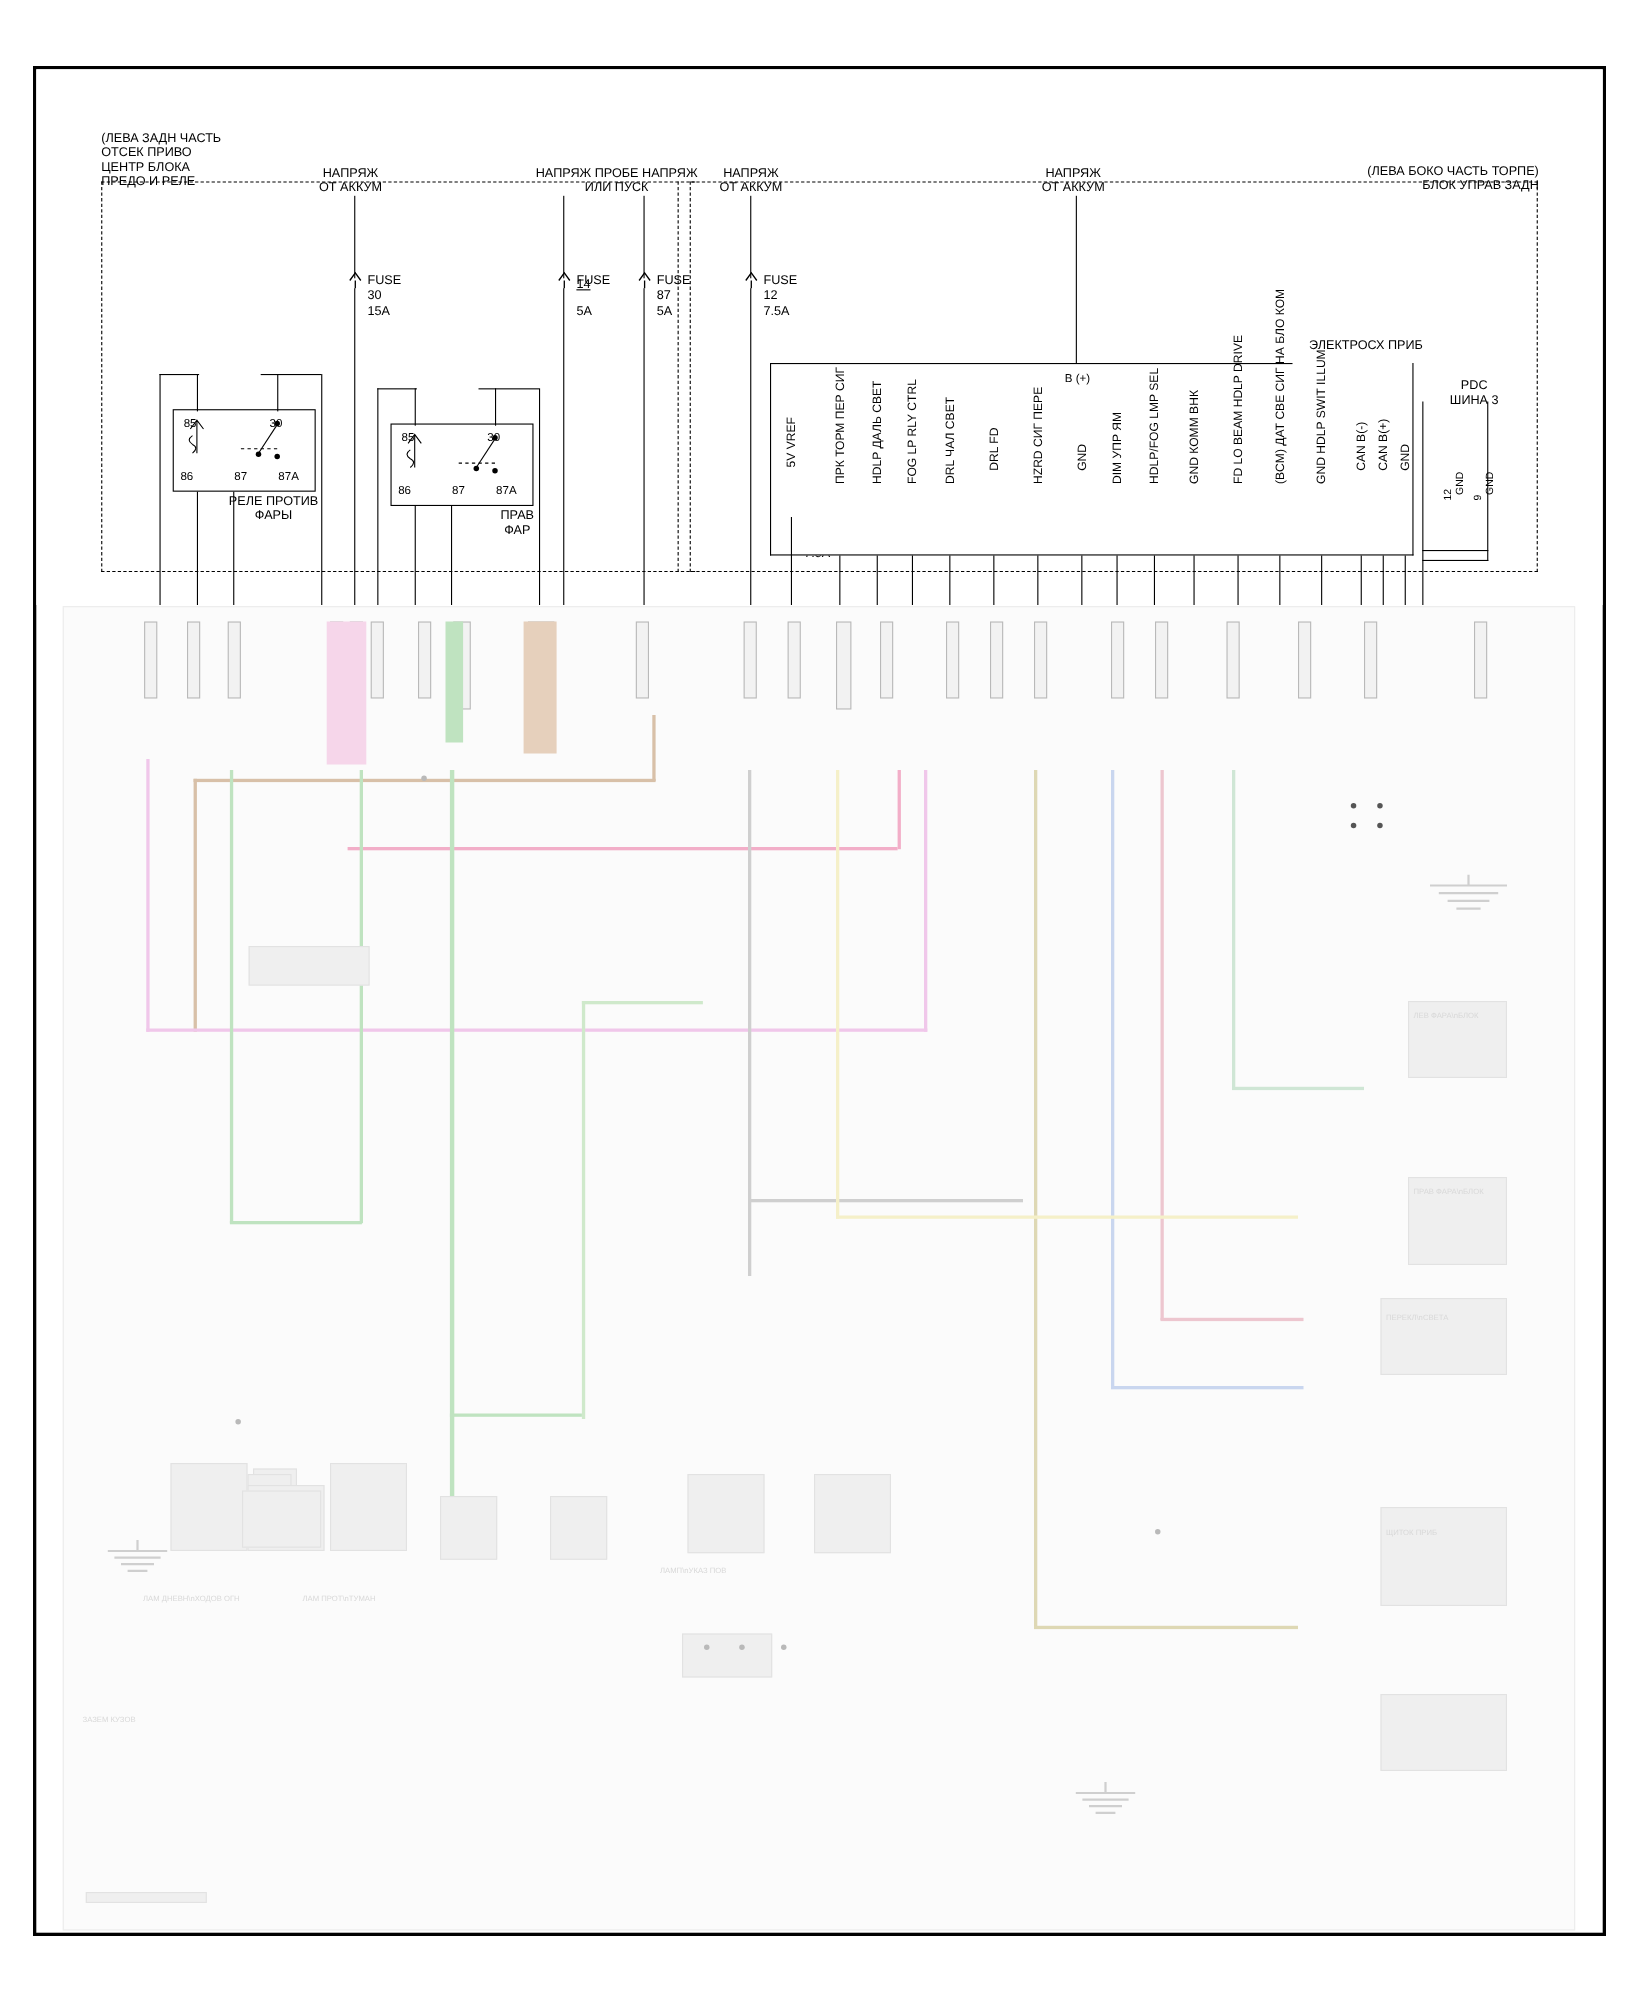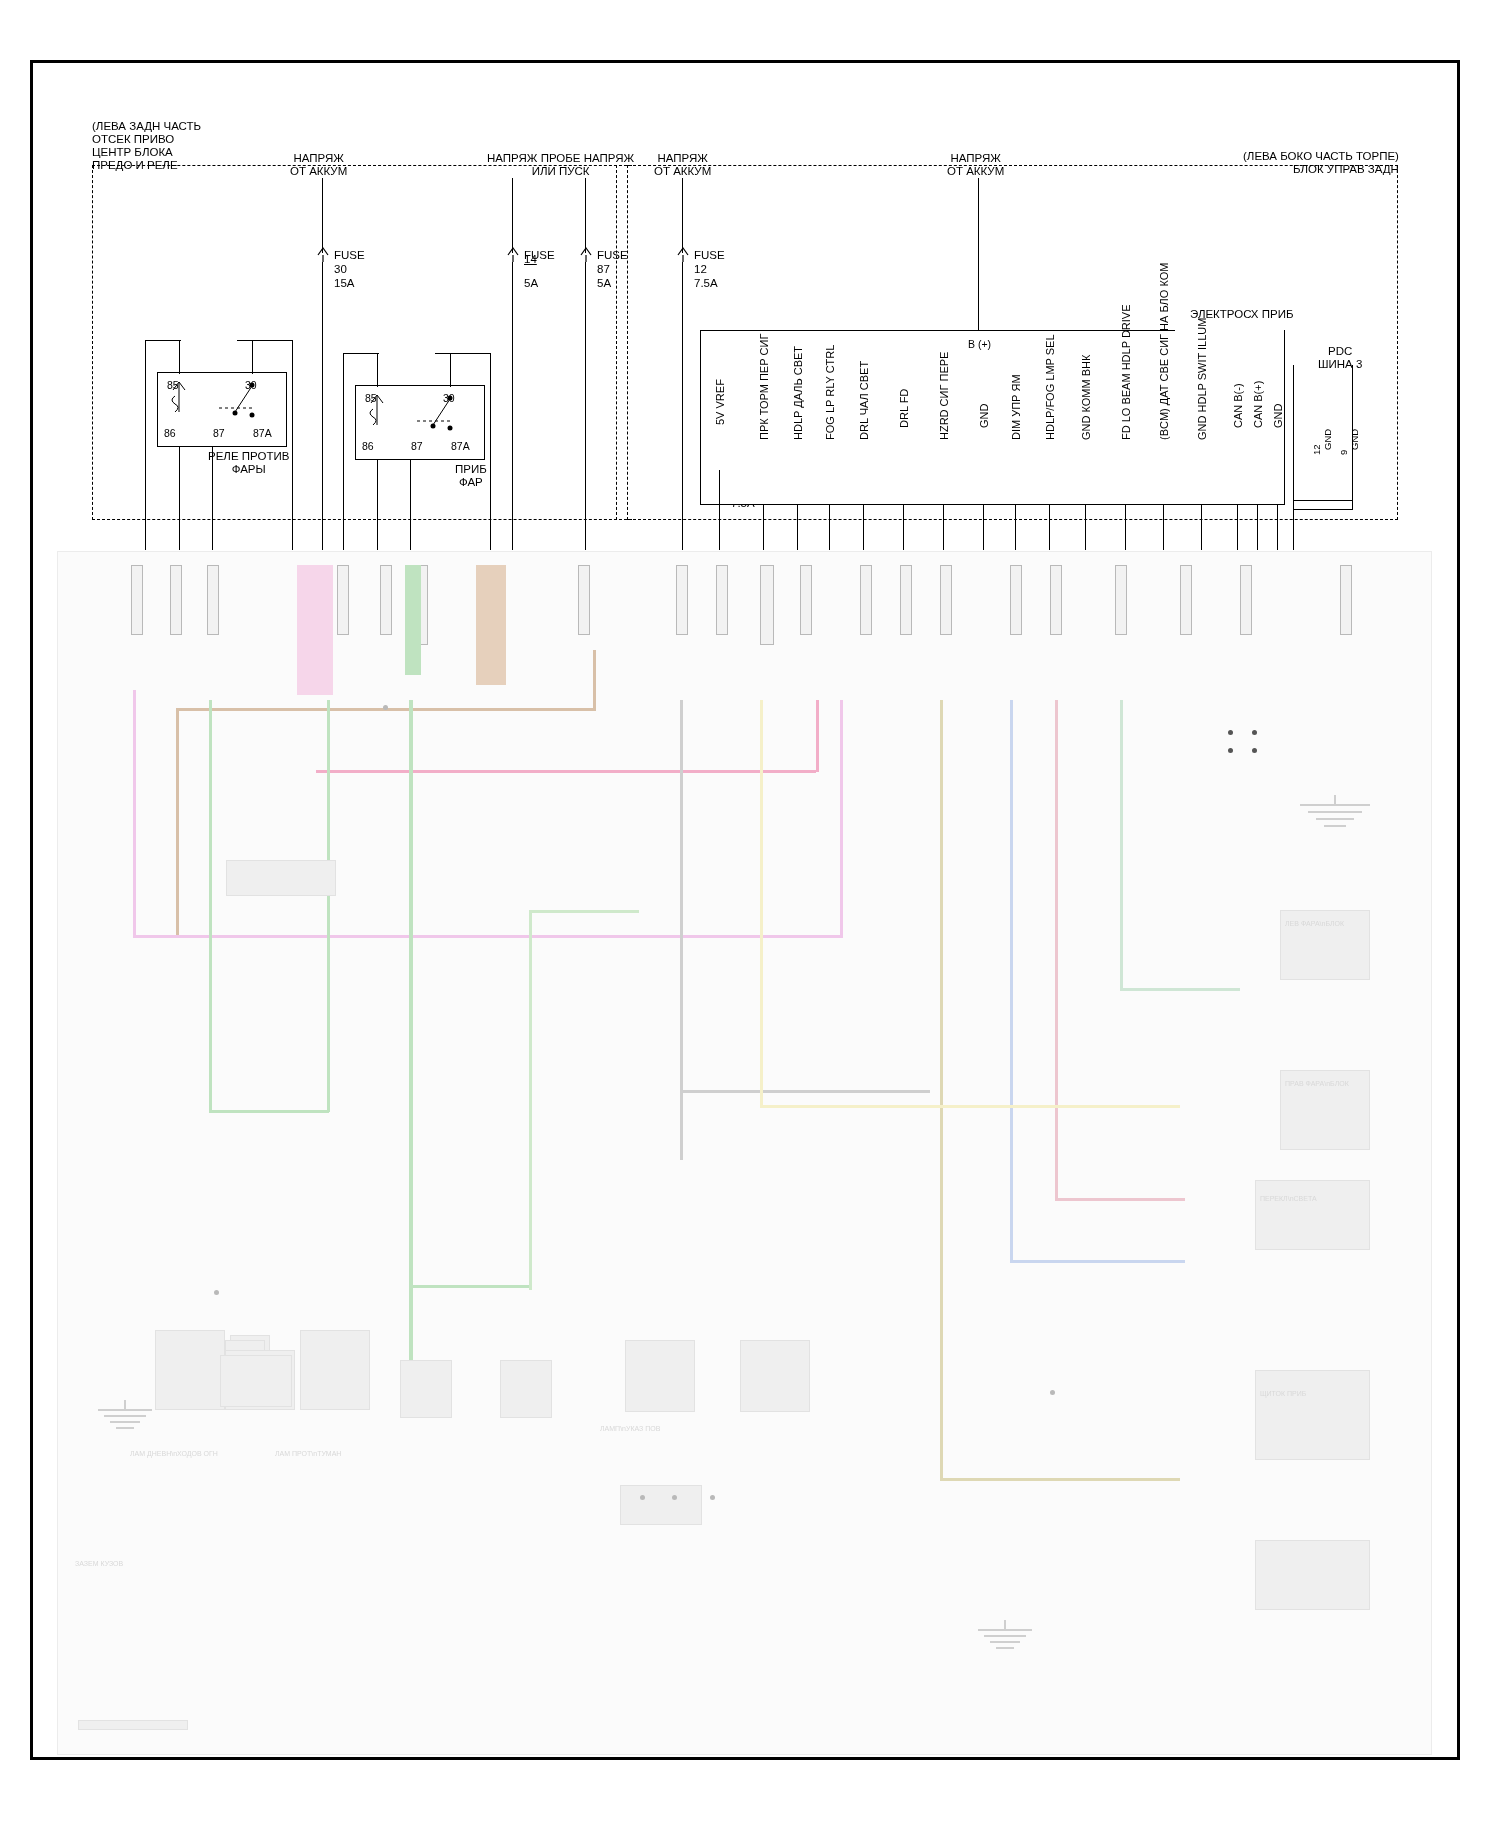--- a/index.html
+++ b/index.html
@@ -132,21 +132,21 @@
   <div class="wire vw" style="left:292px;top:340px;height:210px;"></div>
   <div class="wire vw" style="left:179px;top:447px;height:103px;"></div>
   <div class="wire vw" style="left:212px;top:447px;height:103px;"></div>
 
   <div class="relay" style="left:355px;top:385px;width:130px;height:75px;"></div>
   <div class="lbl sm" style="left:365px;top:392px;">85</div>
   <div class="lbl sm" style="left:443px;top:392px;">30</div>
   <div class="lbl sm" style="left:362px;top:440px;">86</div>
   <div class="lbl sm" style="left:411px;top:440px;">87</div>
   <div class="lbl sm" style="left:451px;top:440px;">87A</div>
-  <div class="lbl c" style="left:455px;top:463px;">ПРИБ
+  <div class="lbl c" style="left:455px;top:463px;">ПРАВ
 ФАР</div>
   <svg style="position:absolute;left:355px;top:385px;" width="130" height="75">
     <path d="M22 10 L22 40 M16 18 L22 10 L28 18" stroke="#000" fill="none" stroke-width="1"></path>
     <path d="M18 40 q6 -5 0 -8 q-6 -4 0 -8" stroke="#000" fill="none" stroke-width="1"></path>
     <path d="M95 14 L78 40" stroke="#000" fill="none" stroke-width="1"></path>
     <path d="M62 36 L95 36" stroke="#000" fill="none" stroke-dasharray="3,3" stroke-width="1"></path>
     <circle cx="95" cy="13" r="2.5" fill="#000"></circle>
     <circle cx="78" cy="41" r="2.5" fill="#000"></circle>
     <circle cx="95" cy="43" r="2.5" fill="#000"></circle>
   </svg>

